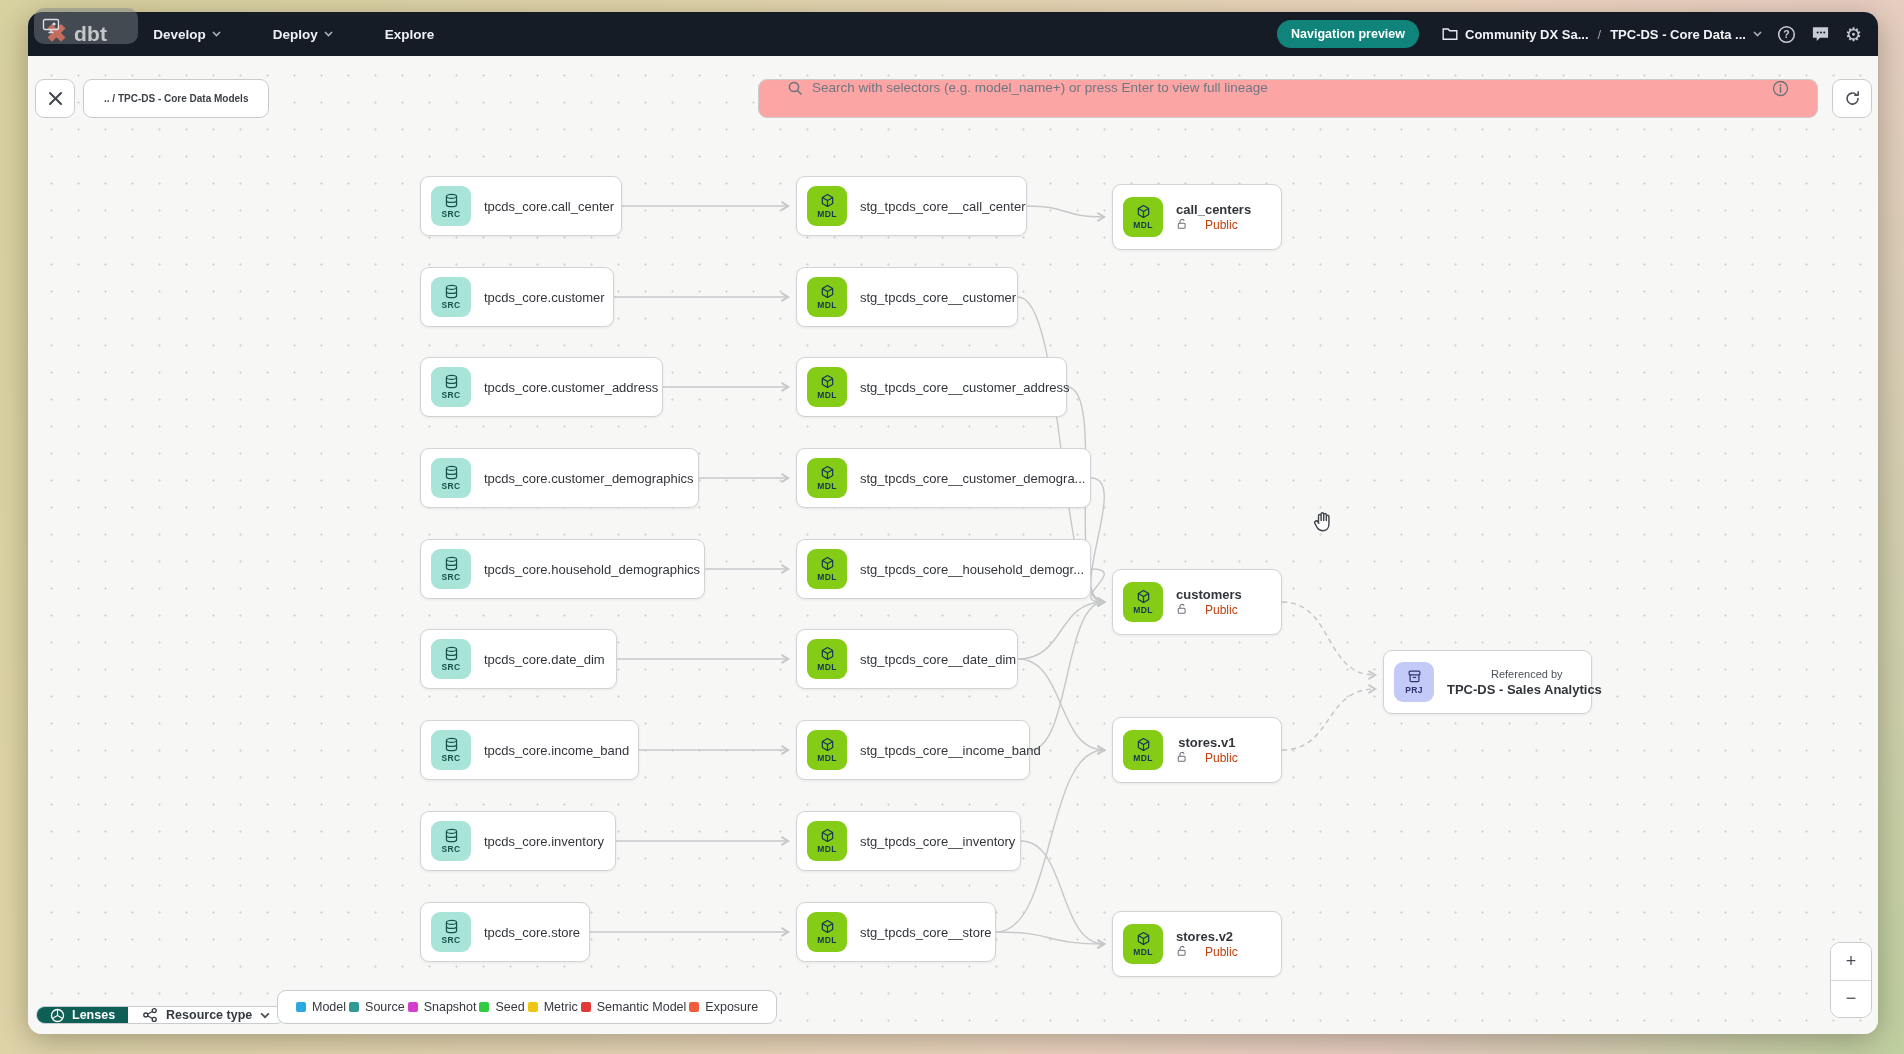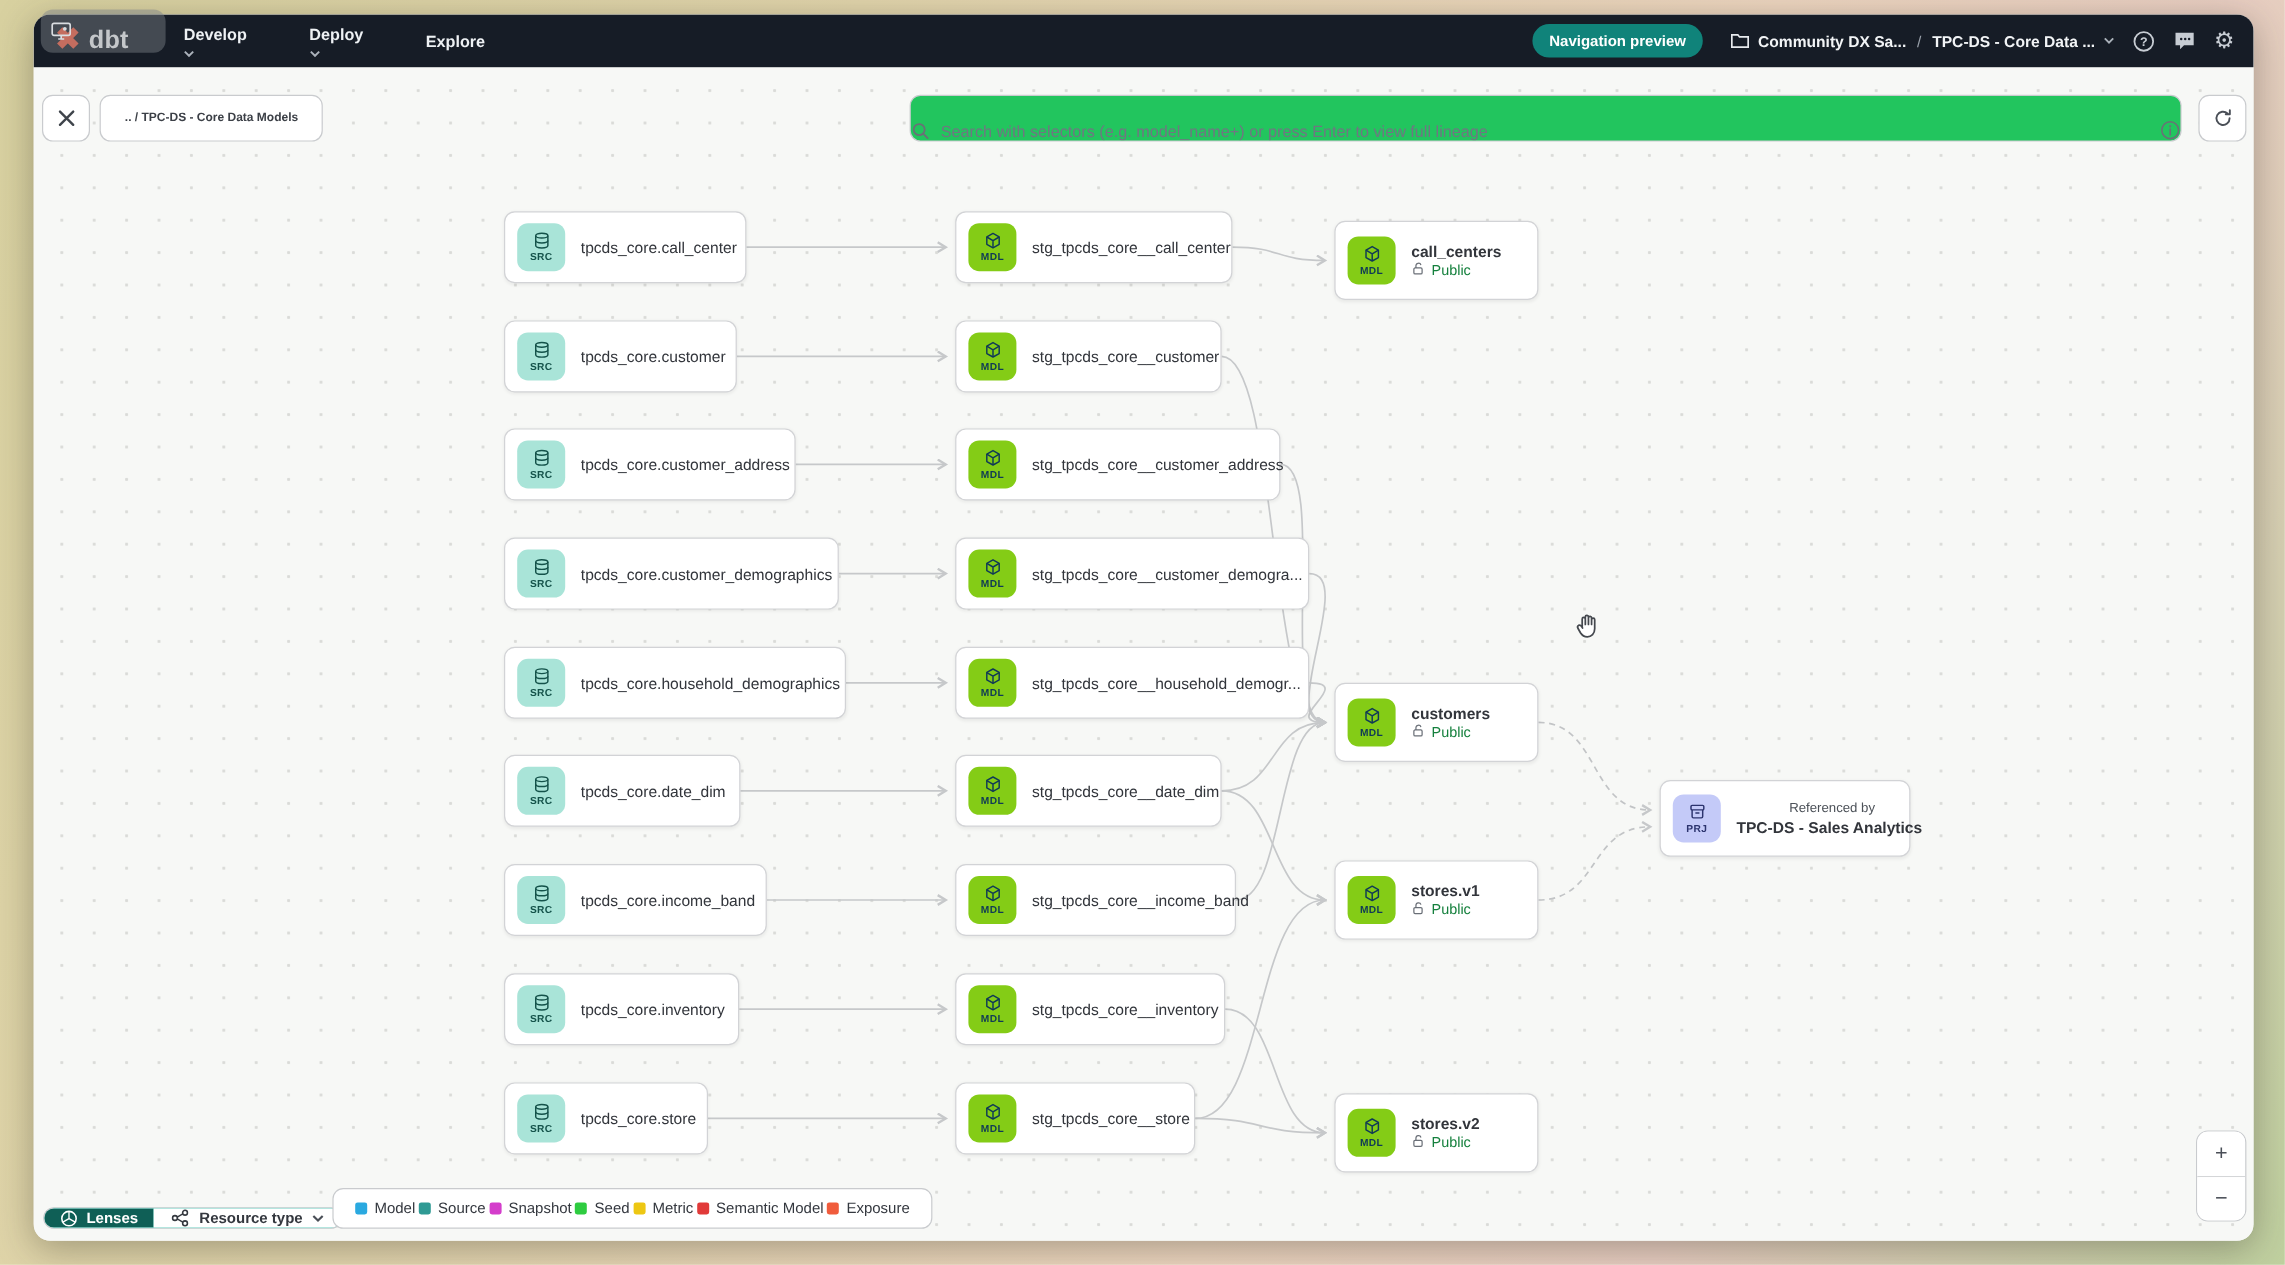--- a/index.html
+++ b/index.html
@@ -14,21 +14,21 @@
     box-shadow: 0 6px 30px rgba(40,40,30,.35);
   }
   
   .navbar {
     position:absolute; left:0; top:0; right:0; height:44px; background:#161c26;
     display:flex; align-items:center; padding:0 16px 0 18px; z-index:30;
   }
   .logo { display:flex; align-items:center; gap:7px; margin-right:46px; }
   .logo-mark { color:#ff5c3c; font-size:25px; font-weight:800; line-height:1; transform:translateY(-1px); }
   .logo-text { color:#ffffff; font-size:21px; font-weight:800; letter-spacing:.2px; }
-  .nav-item { display:flex; align-items:flex-start; gap:6px; color:#eef1f4; font-size:13.5px; font-weight:700; margin-right:52px; cursor:pointer;flex-direction:column; }
+  .nav-item { display:flex; align-items:center; gap:6px; color:#eef1f4; font-size:13.5px; font-weight:700; margin-right:52px; cursor:pointer; }
   .chev { width:9px; height:6px; }
   .chev polyline { fill:none; stroke:#aab1ba; stroke-width:1.6; }
   .nav-right { margin-left:auto; display:flex; align-items:center; gap:15px; }
   .preview-btn { background:#10837a; color:#fff; font-size:12.5px; font-weight:700; padding:7px 14px; border-radius:14px; border:none; cursor:pointer; }
   .acct { display:flex; align-items:center; gap:7px; color:#f2f4f6; font-size:13px; font-weight:700; margin-left:8px; }
   .acct .slash { color:#9aa1ab; font-weight:400; padding:0 2px; }
   .nav-icon { color:#c7ccd3; display:flex; align-items:center; cursor:pointer; }
   .gear-char { font-size:19px; color:#c7ccd3; line-height:1; }
   
   .share-pill {
@@ -47,22 +47,22 @@
     position:absolute; left:7px; top:67px; width:40px; height:39px; background:#fff;
     border:1px solid #c9cbce; border-radius:9px; display:flex; align-items:center; justify-content:center;
     cursor:pointer; z-index:20;
   }
   .crumb-chip {
     position:absolute; left:55px; top:67px; height:39px; background:#fff;
     border:1px solid #c9cbce; border-radius:9px; display:flex; align-items:center; padding:0 20px;
     font-size:10px; font-weight:700; color:#3c4047; z-index:20;
   }
   .search-bar {
-    position:absolute; left:730px; top:67px; width:1060px; height:39px; background:#22c55e;
-    border:1px solid #c9cbce; border-radius:9px; display:flex; align-items:flex-end; padding:0 0; gap:9px; z-index:20;
+    position:absolute; left:730px; top:67px; width:1060px; height:39px; background:#fca5a5;
+    border:1px solid #c9cbce; border-radius:9px; display:flex; align-items:flex-start; padding:0 28px; gap:9px; z-index:20;
   }
   .search-bar input {
     flex:1; border:none; outline:none; font-size:13.5px; color:#3c4047; font-family:"Liberation Sans",sans-serif; background:transparent;
   }
   .search-bar input::placeholder { color:#707682; }
   .refresh-btn {
     position:absolute; left:1804px; top:67px; width:40px; height:39px; background:#fff;
     border:1px solid #c9cbce; border-radius:9px; display:flex; align-items:center; justify-content:center; cursor:pointer; z-index:20;
   }
   
@@ -78,21 +78,21 @@
   .badge {
     width:40px; height:40px; border-radius:9px; flex:0 0 40px;
     display:flex; flex-direction:column; align-items:center; justify-content:center; gap:1px;
     font-size:8.5px; font-weight:800; letter-spacing:.3px;
   }
   .badge.source  { background:#a9e4d8; color:#14524a; }
   .badge.model   { background:#84cc16; color:#103a56;text-align:center; }
   .badge.project { background:#c4caf8; color:#2c346e; }
   .nlabel { font-size:13px; color:#32353b; font-weight:500; white-space:nowrap; }
   .ntoplabel { font-size:11px; color:#4c5158; margin-bottom:2px;margin-left:44px; }
-  .nsub { display:flex; align-items:center; gap:5px; font-size:12px; color:#15803d; margin-top:1px; }
+  .nsub { display:flex; align-items:center; gap:17px; font-size:12px; color:#c2410c; margin-top:1px; }
   .hand-cursor { position:absolute; z-index:25; }
   
   .lens-group {
     position:absolute; left:8px; bottom:10px; height:18px; display:flex; z-index:20;
     border:1px solid #c9cbce; border-radius:9px; overflow:hidden; background:#5eead4;
   }
   .lenses-btn {
     display:flex; align-items:center; gap:7px; background:#0f5f56; color:#fff;
     font-size:12.5px; font-weight:700; padding:0 13px; cursor:pointer;
   }

